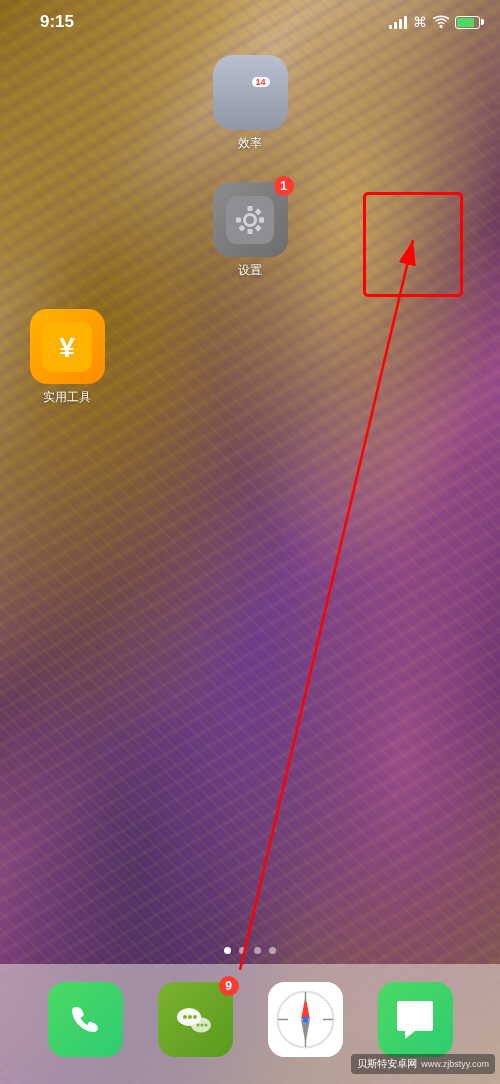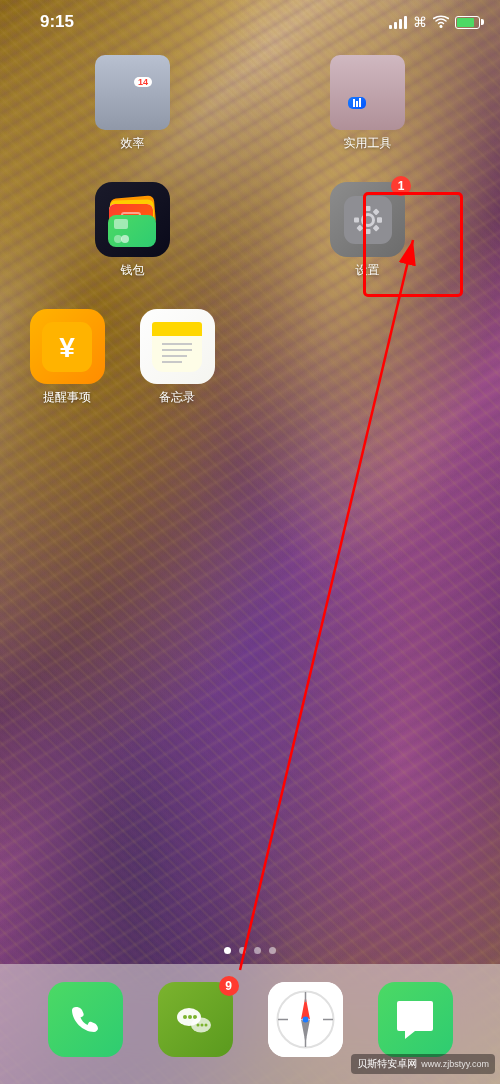--- a/index.html
+++ b/index.html
@@ -201,21 +201,21 @@
     
     .red-arrow {
       position: absolute;
       pointer-events: none;
       z-index: 20;
     }
 
     
     .folder-icon {
       background: linear-gradient(180deg, #C0B8D0 0%, #A09AB0 100%);
-      border-radius: 10px;
+      border-radius: 20px;
       width: 75px;
       height: 75px;
       display: grid;
       grid-template-columns: 1fr 1fr;
       grid-template-rows: 1fr 1fr;
       gap: 3px;
       padding: 18px;
       position: relative;
     }
 
@@ -407,66 +407,29 @@
     <div class="app-item">
       <div class="app-icon folder-icon" style="background: linear-gradient(180deg, #B8C0D0 0%, #9098A8 100%);">
         <div class="folder-mini-icon" style="background:#E74C3C; border-radius:5px;"></div>
         <div class="folder-mini-icon mini-calendar" style="font-size:9px; color:#FF3B30; font-weight:bold; background:white; border-radius:5px; display:flex; align-items:center; justify-content:center;">14</div>
         <div class="folder-mini-icon" style="background:#5AC8FA; border-radius:5px;"></div>
         <div class="folder-mini-icon" style="background:#FF9500; border-radius:5px;"></div>
       </div>
       <span class="app-label">效率</span>
     </div>
 
-    <div class="app-item">
-      <div class="app-icon folder-icon" style="background: linear-gradient(180deg, #D0B8C0 0%, #B09098 100%);">
-        <div class="folder-mini-icon" style="background: linear-gradient(135deg,#FFCC00,#FF9500); border-radius:5px;"></div>
-        <div class="folder-mini-icon" style="background: linear-gradient(135deg,#4CD964,#2ECC71); border-radius:5px;"></div>
-        <div class="folder-mini-icon" style="background: linear-gradient(135deg,#1A7AFF,#0055FF); border-radius:5px; display:flex; align-items:center; justify-content:center;">
-          <svg width="12" height="12" viewBox="0 0 12 12">
-              <rect x="2" y="2" width="2" height="8" fill="white"></rect>
-              <rect x="5" y="4" width="2" height="6" fill="white"></rect>
-              <rect x="8" y="1" width="2" height="9" fill="white"></rect>
-            </svg>
-        </div>
-        <div class="folder-mini-icon" style="background: linear-gradient(135deg,#5856D6,#3634C1); border-radius:5px;"></div>
-      </div>
-      <span class="app-label">实用工具</span>
-    </div>
 
 
 
   </div>
 
   <div class="app-row">
 
 
 
-    <div class="app-item">
-      <div class="app-icon icon-wallet">
-
-        <div style="position:relative; width:50px; height:55px;">
-          <div style="position:absolute; top:5px; left:3px; width:44px; height:30px; background:#FF9500; border-radius:6px; transform:rotate(-5deg);"></div>
-          <div style="position:absolute; top:8px; left:2px; width:44px; height:30px; background:#FFCC00; border-radius:6px; transform:rotate(-2deg);"></div>
-          <div style="position:absolute; top:12px; left:1px; width:44px; height:30px; background:white; border-radius:6px;"></div>
-          <div style="position:absolute; top:12px; left:1px; width:44px; height:30px; background: linear-gradient(135deg, #FF3B30, #FF6600); border-radius:6px; display:flex; align-items:center; justify-content:center;">
-            <div style="width:20px;height:15px;border:2px solid rgba(255,255,255,0.5);border-radius:3px;"></div>
-          </div>
-
-          <div style="position:absolute; bottom:0; left:0; width:48px; height:32px; background: linear-gradient(135deg,#4CD964,#2ECC71); border-radius:8px; display:flex; flex-direction:column; justify-content:space-between; padding:4px 6px;">
-            <div style="width:14px;height:10px;background:rgba(255,255,255,0.5);border-radius:2px;"></div>
-            <div style="display:flex;gap:3px;">
-              <div style="width:8px;height:8px;border-radius:50%;background:rgba(255,255,255,0.4);"></div>
-              <div style="width:8px;height:8px;border-radius:50%;background:rgba(255,255,255,0.6); margin-left:-4px;"></div>
-            </div>
-          </div>
-        </div>
-      </div>
-      <span class="app-label">钱包</span>
-    </div>
 
     <div class="app-item">
       <div class="app-icon icon-settings" style="position:relative;">
         <svg width="48" height="48" viewBox="0 0 48 48">
           <rect width="48" height="48" rx="11" fill="#8E8E93"></rect>
 
           <g transform="translate(24,24)">
             <circle r="7" fill="#D1D1D6"></circle>
             <circle r="4" fill="#8E8E93"></circle>
 
@@ -491,37 +454,23 @@
 
   <div class="app-row" style="justify-content:flex-start; gap:0; padding:0 2px;">
 
     <div class="app-item" style="margin-right: 10px;">
       <div class="app-icon icon-finance">
         <svg width="50" height="50" viewBox="0 0 50 50">
           <rect width="50" height="50" rx="11" fill="#FFB300"></rect>
           <text x="25" y="35" text-anchor="middle" font-size="28" font-weight="bold" fill="white">¥</text>
         </svg>
       </div>
-      <span class="app-label">提醒事项</span>
-    </div>
-
-    <div class="app-item">
-      <div class="app-icon icon-notes">
-        <svg width="50" height="50" viewBox="0 0 50 50">
-          <rect width="50" height="50" rx="11" fill="#FEFDE7"></rect>
-          <rect x="0" y="0" width="50" height="14" rx="3" fill="#FFD700"></rect>
-          <rect x="0" y="11" width="50" height="3" fill="#FFD700"></rect>
-          <line x1="10" y1="22" x2="40" y2="22" stroke="#C8C8C8" stroke-width="2"></line>
-          <line x1="10" y1="28" x2="40" y2="28" stroke="#C8C8C8" stroke-width="2"></line>
-          <line x1="10" y1="34" x2="35" y2="34" stroke="#C8C8C8" stroke-width="2"></line>
-          <line x1="10" y1="40" x2="30" y2="40" stroke="#C8C8C8" stroke-width="2"></line>
-        </svg>
-      </div>
-      <span class="app-label">备忘录</span>
-    </div>
+      <span class="app-label">实用工具</span>
+    </div>
+
 
   </div>
 
 </div>
 
 <div class="highlight-box" style="top: 192px; left: 363px; width: 100px; height: 105px;">
 </div>
 
 <svg class="red-arrow" style="position:absolute; top:0; left:0; width:500px; height:1084px; pointer-events:none; z-index:19;">
   <defs>

